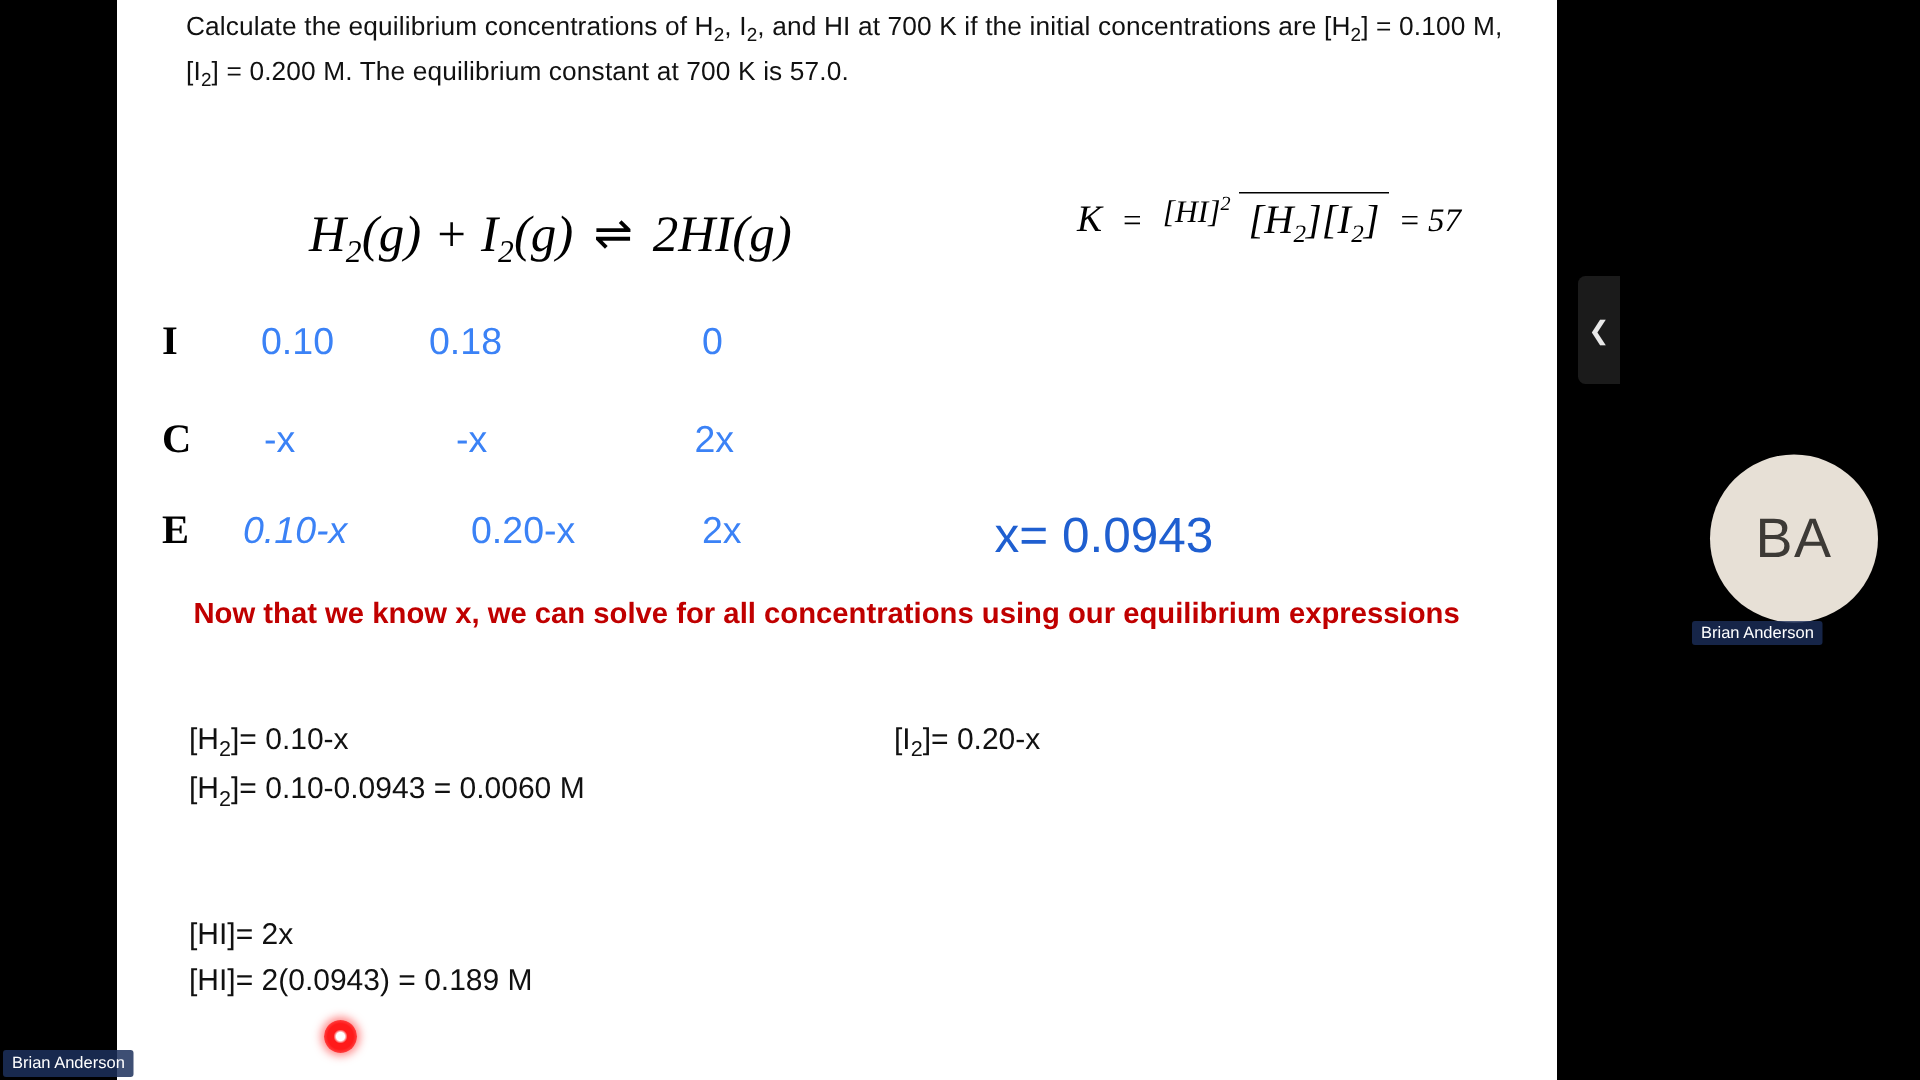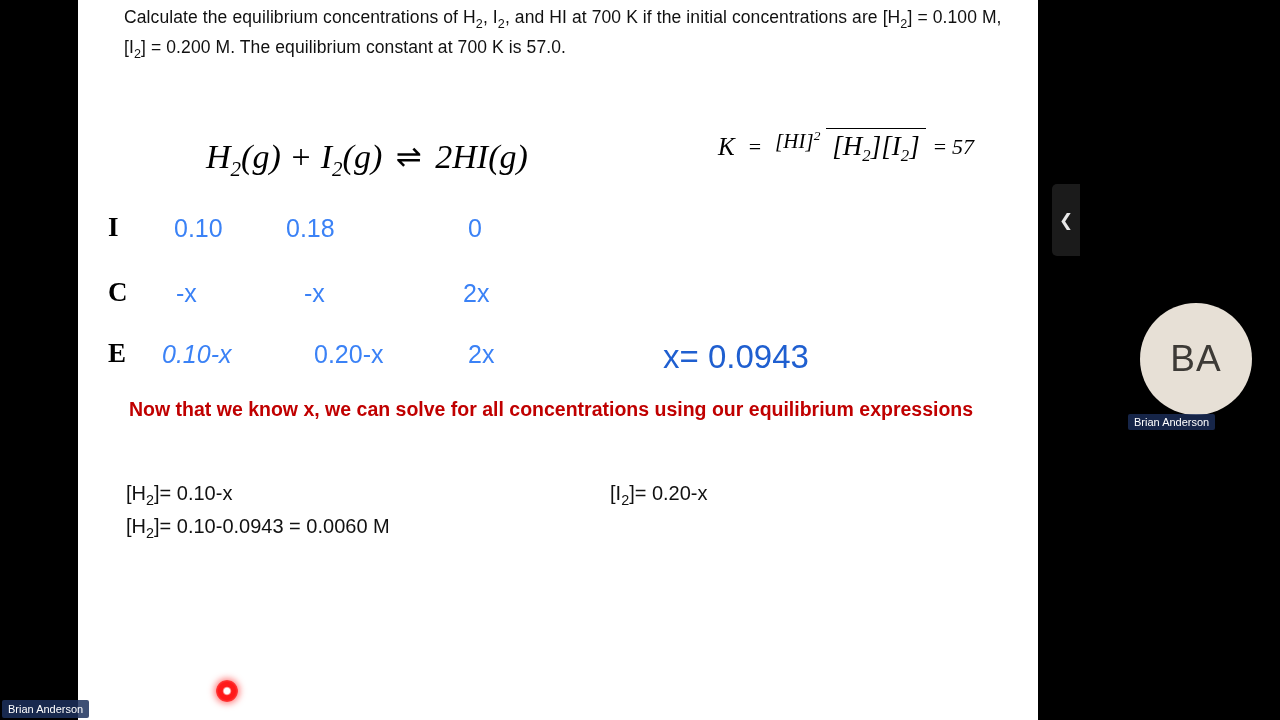--- a/index.html
+++ b/index.html
@@ -298,24 +298,28 @@
         <div class="x-val"><span>x=</span> <span>0.0943</span></div>
       </div>
 
       <div class="red-note">Now that we know x, we can solve for all concentrations using our equilibrium expressions</div>
 
       <div class="conc" style="left:48px; top:478px;">
         <div><span>[H</span><sub>2</sub><span>]= 0.10-x</span></div>
         <div><span>[H</span><sub>2</sub><span>]= 0.10-0.0943 = 0.0060 M</span></div>
       </div>
 
-      <div class="conc" style="left:518px; top:478px;margin-left:14px;">
+      <div class="conc" style="left:518px; top:478px;">
         <div><span>[I</span><sub>2</sub><span>]= 0.20-x</span></div>
       </div>
 
+      <div class="conc" style="left:48px; top:608px;">
+        <div>[HI]= 2x</div>
+        <div>[HI]= 2(0.0943) = 0.189 M</div>
+      </div>
 
       <div class="laser"></div>
     </div>
   </div>
 
   <div class="right-panel"></div>
   <div class="avatar-tile">
     <div class="avatar-circle">BA</div>
   </div>
   <div class="name-chip">Brian Anderson</div>

